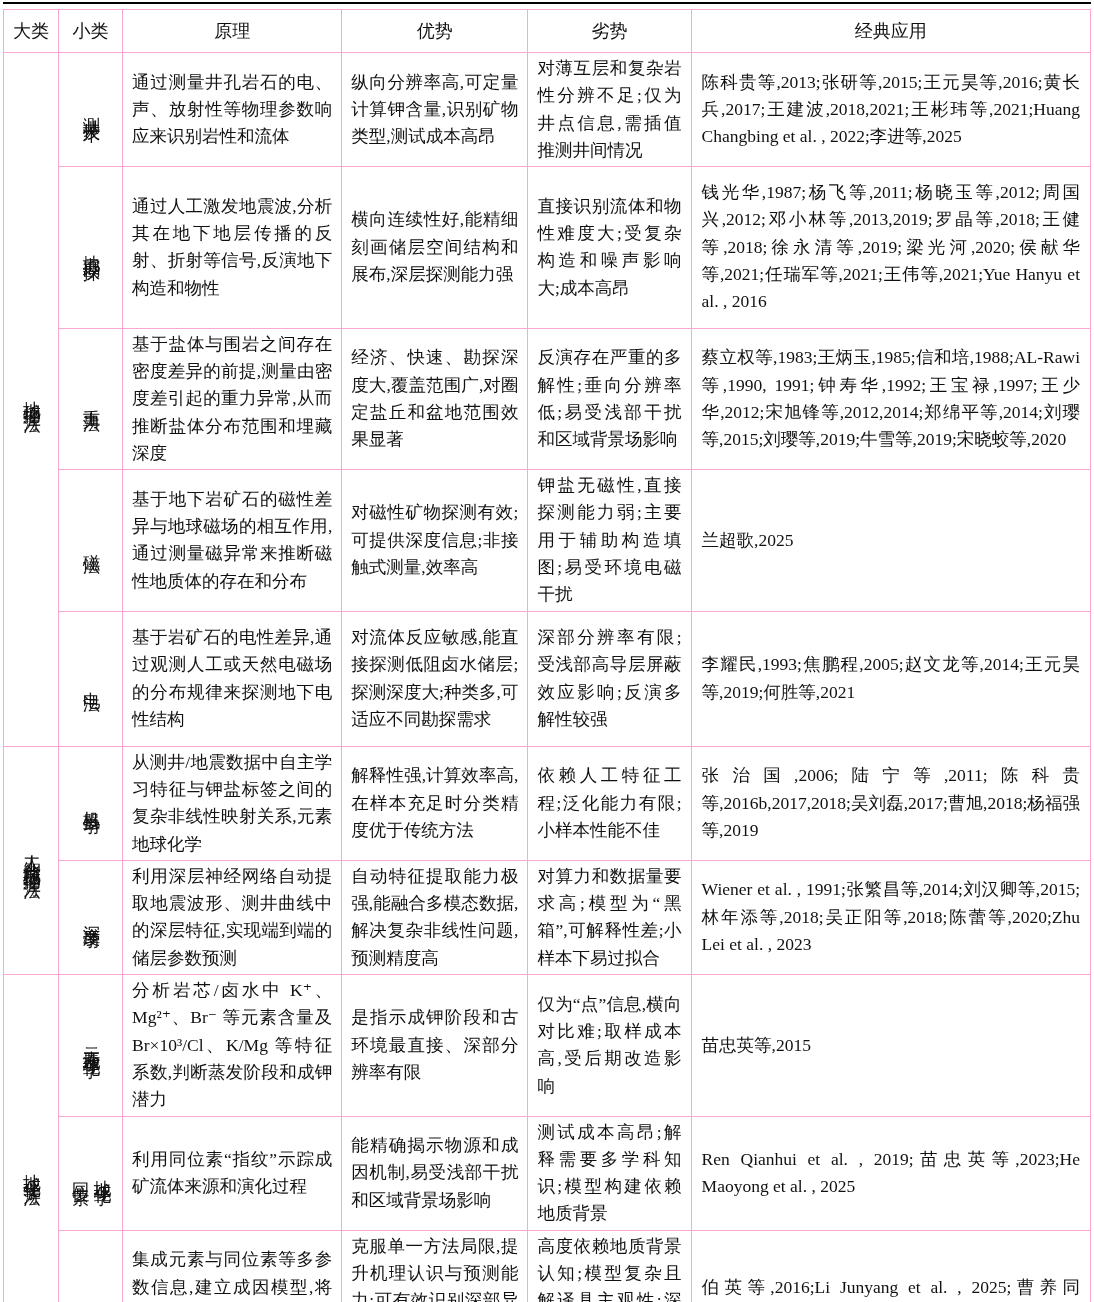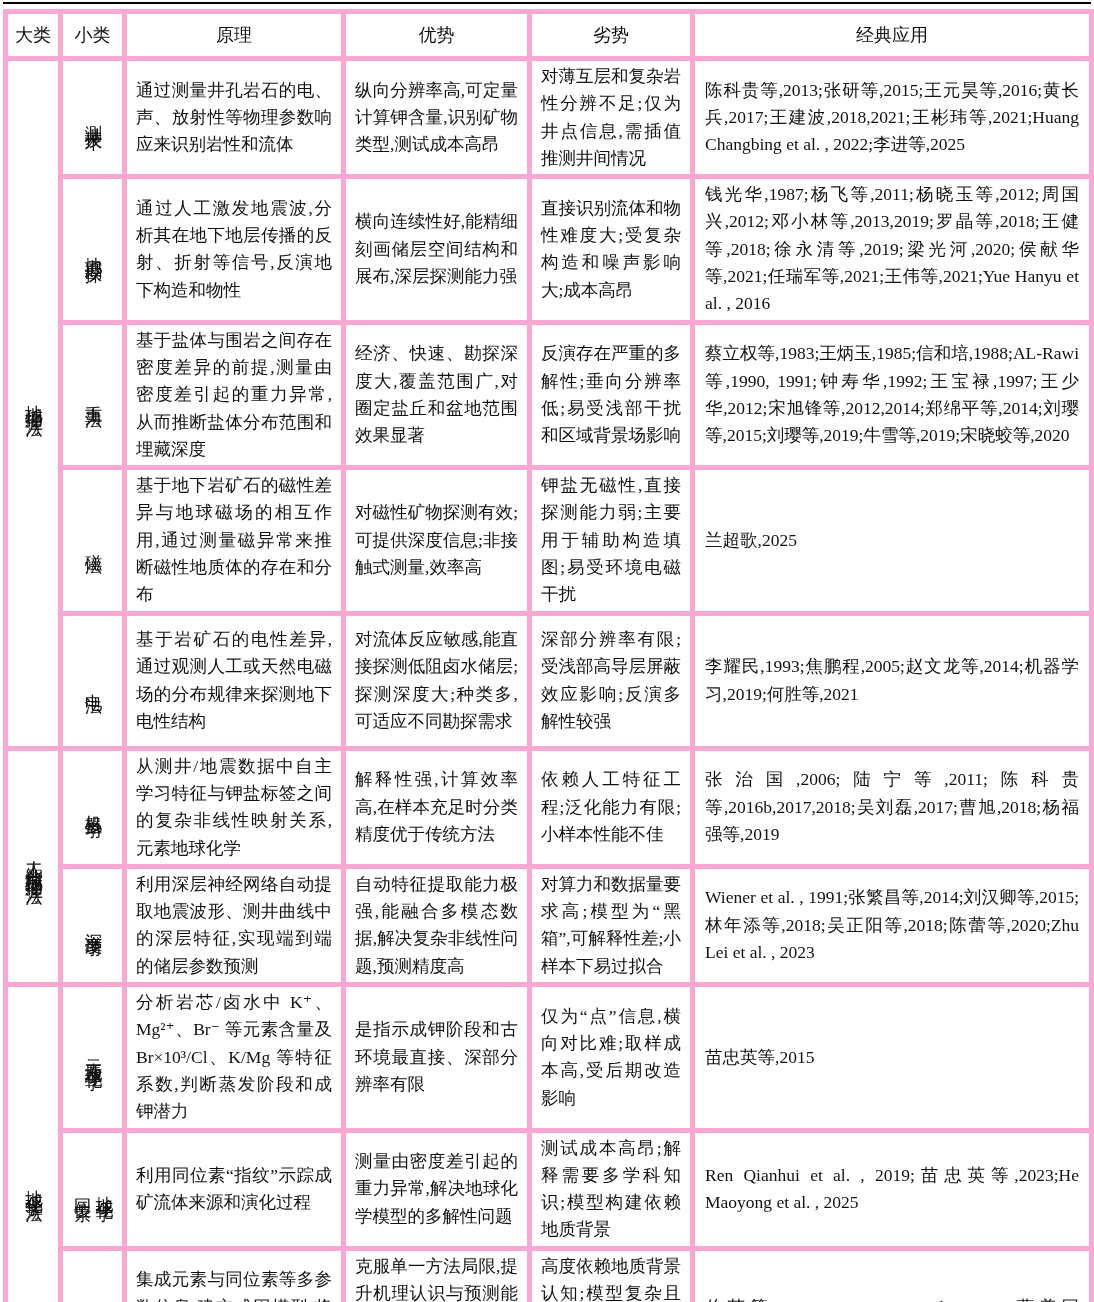--- a/index.html
+++ b/index.html
@@ -19,21 +19,21 @@
     border-top:2px solid #000;
     border-bottom:2px solid #000;
     padding:5px 0 5px 0;
   }
   table{
     border-collapse:collapse;
     table-layout:fixed;
     width:100%;
   }
   th,td{
-    border:5px solid #f9a8d4;
+    border:1px solid #f9a8d4;
     vertical-align:middle;
     padding:2px 9px;
     font-size:17.5px;
     line-height:1.56;
     text-align:justify;
     overflow:hidden;
   }
   thead th{
     text-align:center;
     font-weight:normal;
@@ -49,21 +49,21 @@
     display:inline-block;
     writing-mode:vertical-lr;
     text-orientation:upright;
     letter-spacing:3px;
     line-height:1.25;
     white-space:pre-line;
     font-size:17.5px;
   }
   td.apps{
     text-align:justify;
-    padding:2px 10px;
+    padding:12px 10px;
   }
   
   tr.h1{height:110px}
   tr.h2{height:131px}
   tr.h3{height:140px}
   tr.h4{height:138px}
   tr.h5{height:135px}
   tr.h6{height:112px}
   tr.h7{height:108px}
   tr.h8{height:132px}
@@ -135,21 +135,21 @@
           <td>钾盐无磁性,直接探测能力弱;主要用于辅助构造填图;易受环境电磁干扰</td>
           <td class="apps">兰超歌,2025</td>
         </tr>
         <tr class="h5">
           <td class="vert">
             <span class="vtext">电法</span>
           </td>
           <td>基于岩矿石的电性差异,通过观测人工或天然电磁场的分布规律来探测地下电性结构</td>
           <td>对流体反应敏感,能直接探测低阻卤水储层;探测深度大;种类多,可适应不同勘探需求</td>
           <td>深部分辨率有限;受浅部高导层屏蔽效应影响;反演多解性较强</td>
-          <td class="apps">李耀民,1993;焦鹏程,2005;赵文龙等,2014;机器学习,2019;何胜等,2021</td>
+          <td class="apps">李耀民,1993;焦鹏程,2005;赵文龙等,2014;王元昊等,2019;何胜等,2021</td>
         </tr>
 
         <tr class="h6">
           <td class="vert" rowspan="2">
             <span class="vtext">人工智能地球物理方法</span>
           </td>
           <td class="vert">
             <span class="vtext">机器学习</span>
           </td>
           <td>从测井/地震数据中自主学习特征与钾盐标签之间的复杂非线性映射关系,元素地球化学</td>
@@ -178,21 +178,21 @@
           <td>是指示成钾阶段和古环境最直接、深部分辨率有限</td>
           <td>仅为“点”信息,横向对比难;取样成本高,受后期改造影响</td>
           <td class="apps">苗忠英等,2015</td>
         </tr>
         <tr class="h9">
           <td class="vert">
             <span class="vtext">同位素
 地球化学</span>
           </td>
           <td>利用同位素“指纹”示踪成矿流体来源和演化过程</td>
-          <td>测量由密度差引起的重力异常,解决地球化学模型的多解性问题</td>
+          <td>能精确揭示物源和成因机制,易受浅部干扰和区域背景场影响</td>
           <td>测试成本高昂;解释需要多学科知识;模型构建依赖地质背景</td>
           <td class="apps">Ren Qianhui et al. , 2019;苗忠英等,2023;He Maoyong et al. , 2025</td>
         </tr>
         <tr class="h10">
           <td class="vert">
             <span class="vtext">综合应用
 与成因判别</span>
           </td>
           <td>集成元素与同位素等多参数信息,建立成因模型,将地球化学异常转化为勘探靶区</td>
           <td>克服单一方法局限,提升机理认识与预测能力;可有效识别深部异常并构建定量预测模型</td>

